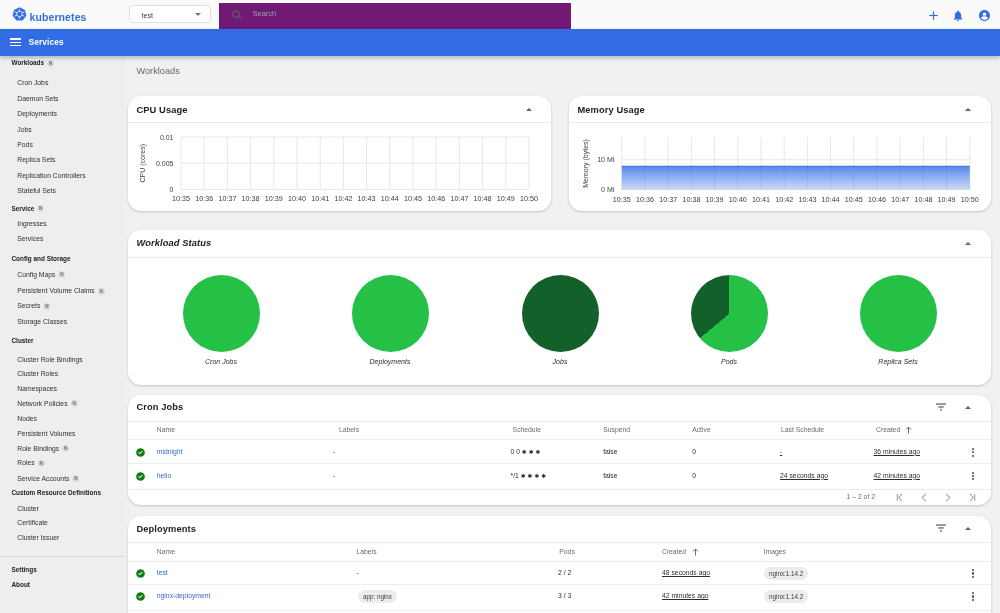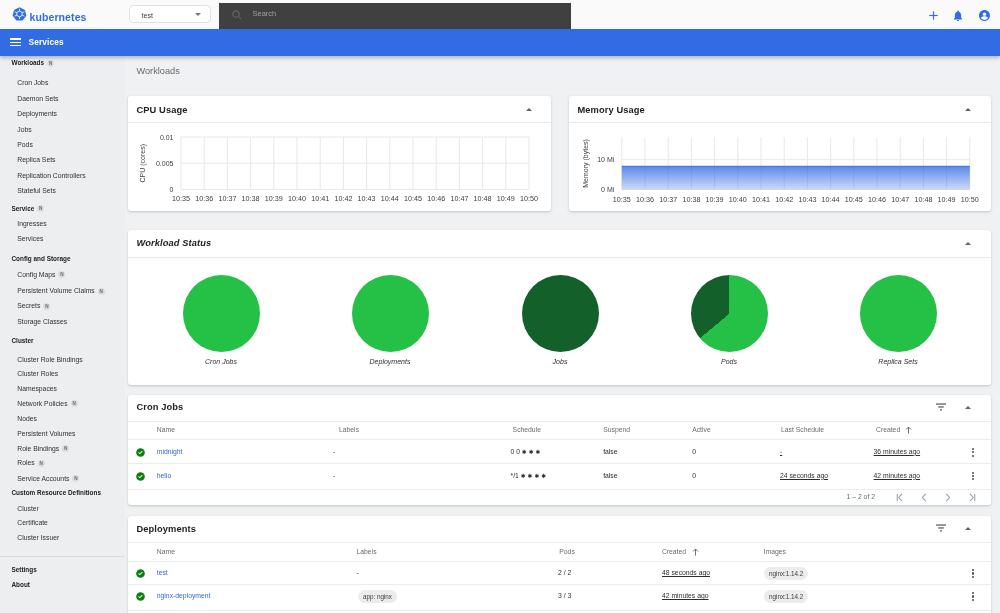--- a/index.html
+++ b/index.html
@@ -4,29 +4,29 @@
 <style>
 * { margin:0; padding:0; box-sizing:border-box; }
 html,body { width:1000px; height:613px; overflow:hidden; }
 body { font-family:"Liberation Sans", sans-serif; background:#eff1f2; position:relative; }
 .abs { position:absolute; }
 #tophdr { position:absolute; left:0; top:0; width:1000px; height:29px; background:#fafafa; }
 #logo-text { position:absolute; left:29.5px; top:11px; font-size:10.5px; font-weight:bold; color:#326ce5; letter-spacing:0.1px; }
 #nsselect { position:absolute; left:128.5px; top:5px; width:82px; height:18px; background:#fff; border:1px solid #dfe1e5; border-radius:4px; }
 #nsselect .t { position:absolute; left:12px; top:5px; font-size:7.2px; color:#3c4043; }
 #nsselect .c { position:absolute; right:9px; top:7px; width:0; height:0; border-left:3.2px solid transparent; border-right:3.2px solid transparent; border-top:3.8px solid #757575; }
-#search { position:absolute; left:218.5px; top:3px; width:352.5px; height:36px; background:#404040; }
+#search { position:absolute; left:218.5px; top:3px; width:352.5px; height:36px; background:#701a75; }
 #search .ph { position:absolute; left:34px; top:5.5px; font-size:7.5px; color:#9aa0a6; }
 #bluebar { position:absolute; left:0; top:29px; width:1000px; height:27px; background:#326ce5; box-shadow:0 2px 4px rgba(0,0,0,0.25); z-index:5; }
 #bluebar .title { position:absolute; left:28.5px; top:8px; color:#fff; font-size:8.4px; font-weight:bold; letter-spacing:0.1px; }
 #sidebar { position:absolute; left:0; top:56px; width:125px; height:557px; background:#eceef0; }
 .navhead { position:absolute; left:11.5px; font-weight:bold; color:#202224; white-space:nowrap; font-size:6.4px; }
 .navitem { position:absolute; left:17.3px; white-space:nowrap; font-size:6.8px; color:#2f3133; }
 .nbadge { display:inline-block; width:7px; height:7px; background:#d9dbdd; border-radius:50%; font-size:4.6px; color:#6b6e70; text-align:center; line-height:7px; vertical-align:0.5px; margin-left:3px; font-weight:bold; }
-.card { position:absolute; background:#fff; border-radius:3px; box-shadow:0 1px 2.5px rgba(60,64,67,0.25); }
+.card { position:absolute; background:#fff; border-radius:13px; box-shadow:0 1px 2.5px rgba(60,64,67,0.25); }
 .cardtitle { position:absolute; left:8.5px; font-size:9.3px; font-weight:bold; color:#202124; letter-spacing:0.1px; }
 .caret-up { position:absolute; width:0; height:0; border-left:3px solid transparent; border-right:3px solid transparent; border-bottom:3.4px solid #5f6368; }
 .hdr-div { position:absolute; left:0; right:0; height:1px; background:#e9e9e9; }
 #pagetitle { position:absolute; left:136.5px; top:66px; font-size:9.2px; color:#68696b; }
 .thead { position:absolute; font-size:6.8px; color:#6b6b6b; white-space:nowrap; }
 .tcell { position:absolute; font-size:6.8px; color:#2b2d2f; white-space:nowrap; }
 .tlink { position:absolute; font-size:6.8px; color:#3468d2; white-space:nowrap; }
 .tu { text-decoration:underline; }
 .chip { position:absolute; font-size:6.3px; color:#3c4043; background:#ececec; border-radius:8px; padding:2.8px 4.7px; white-space:nowrap; }
 .dots { position:absolute; width:2px; }

